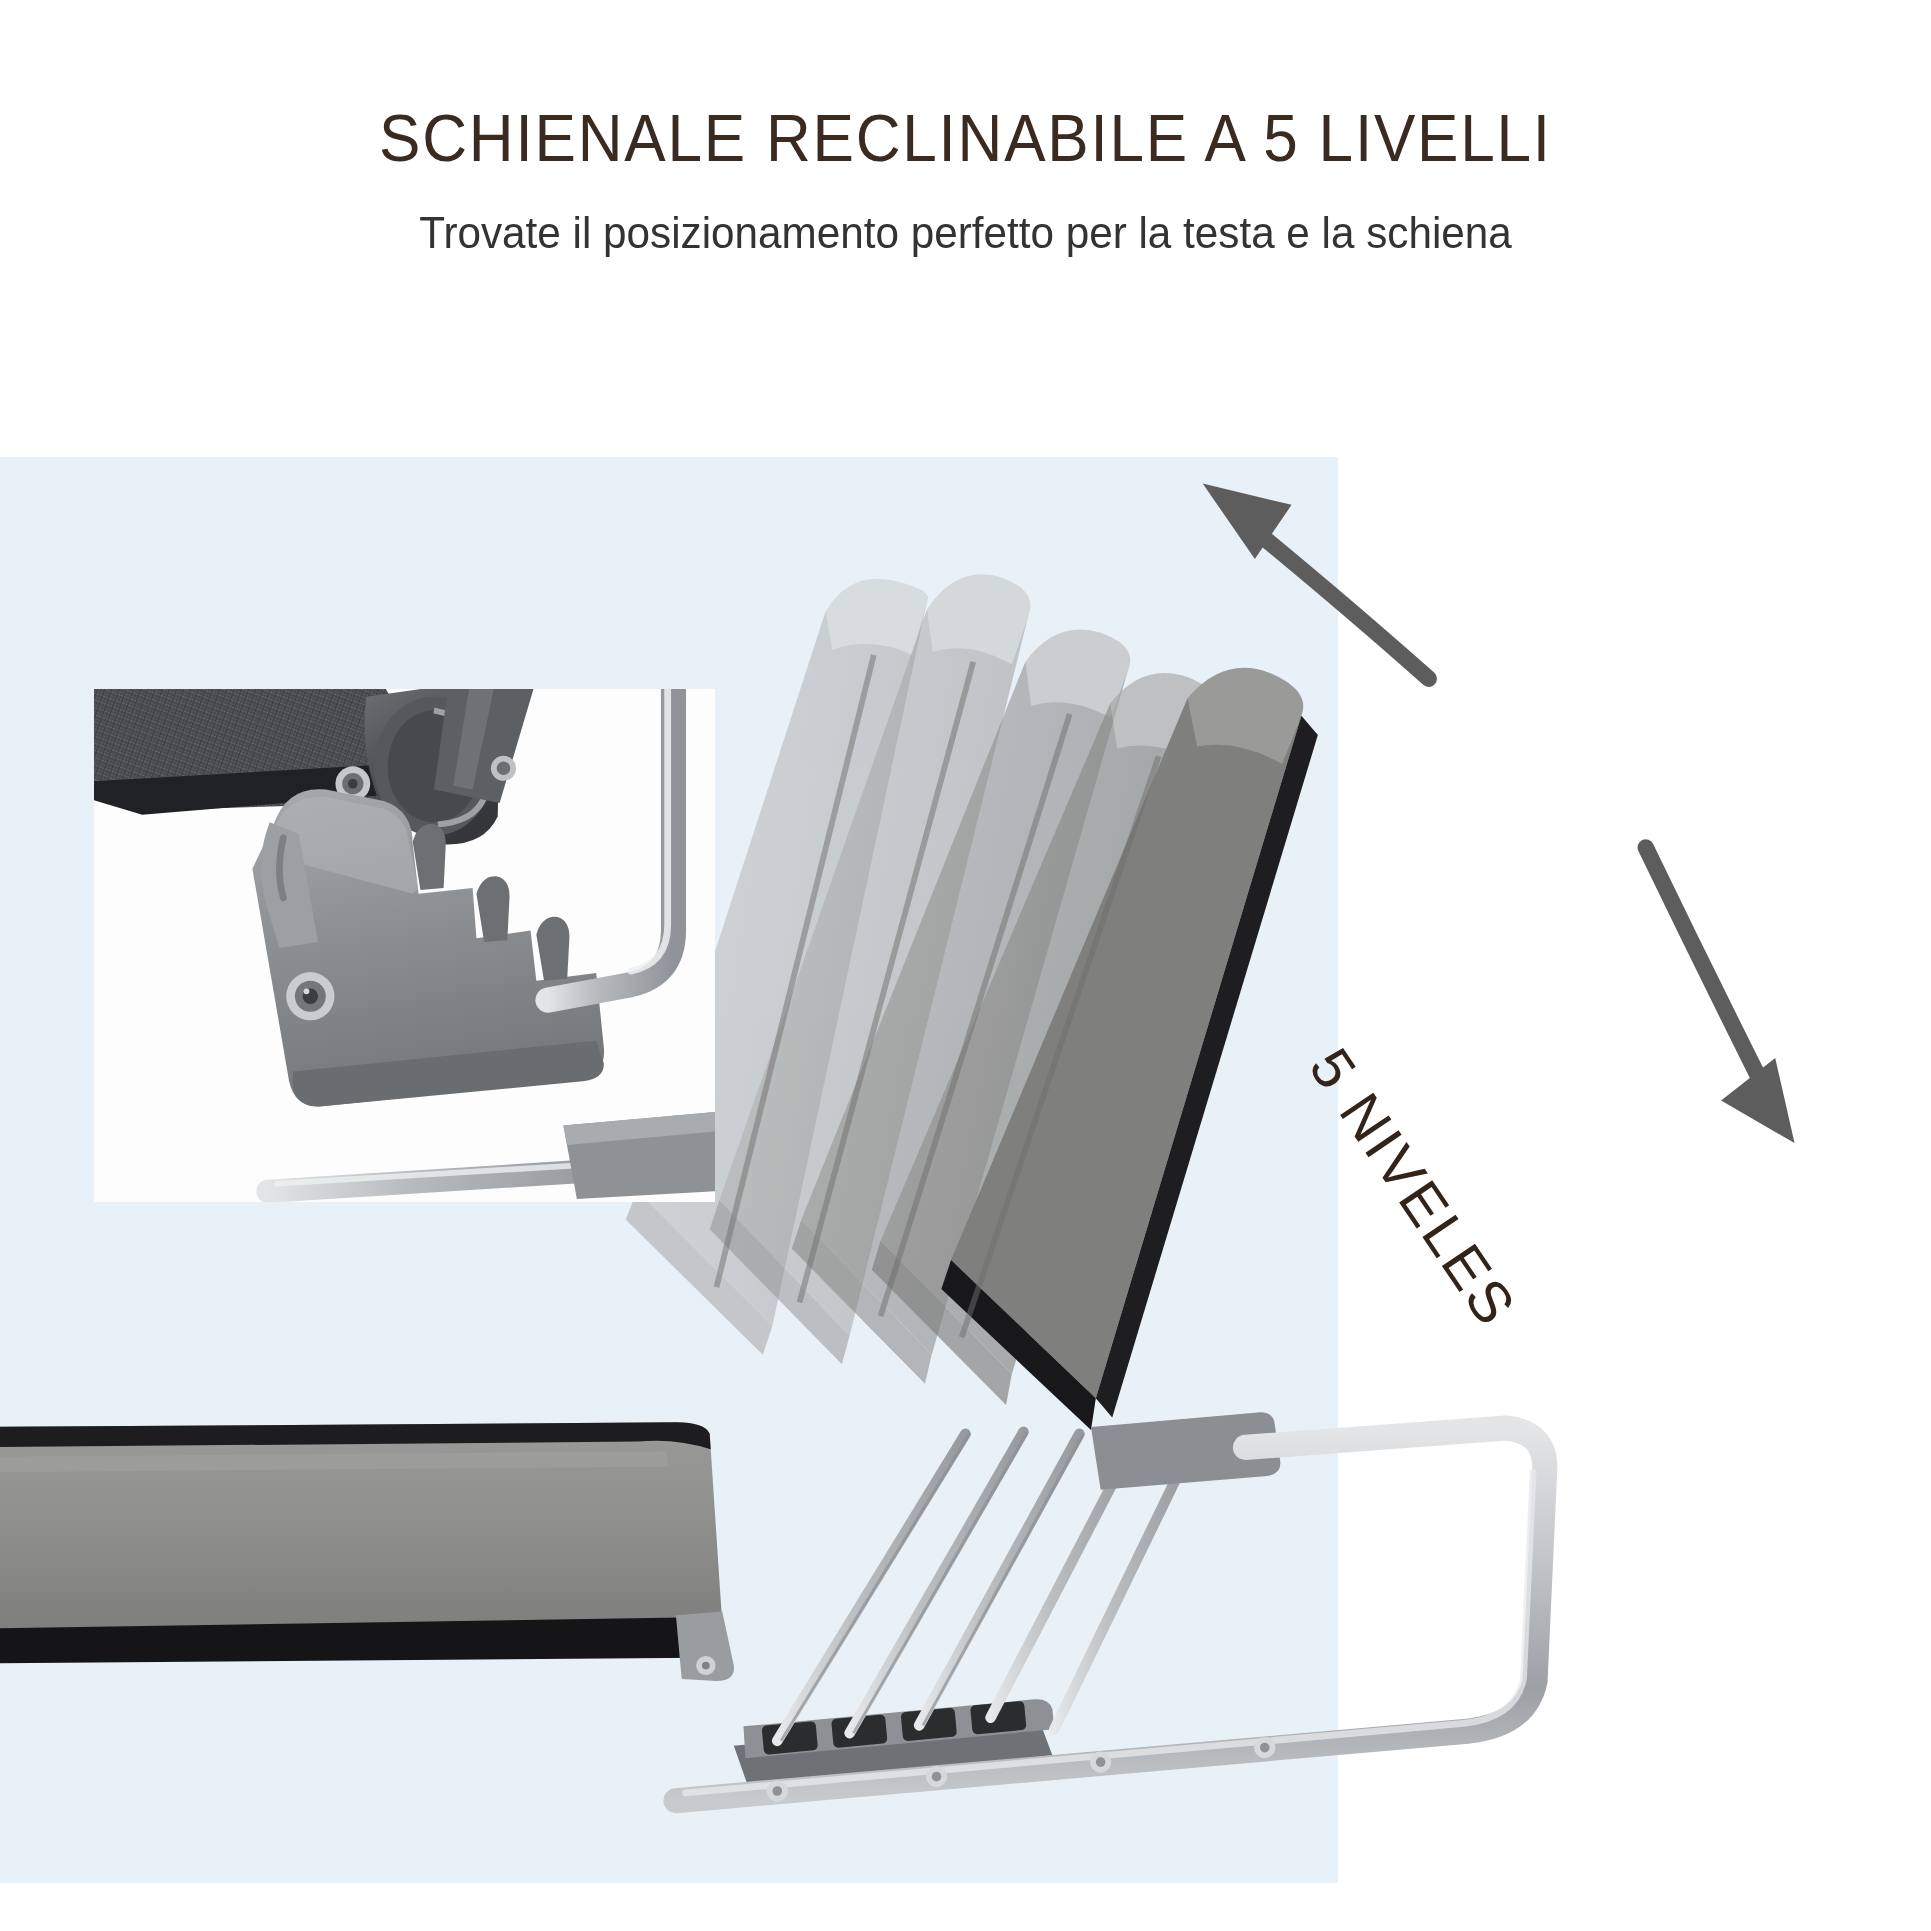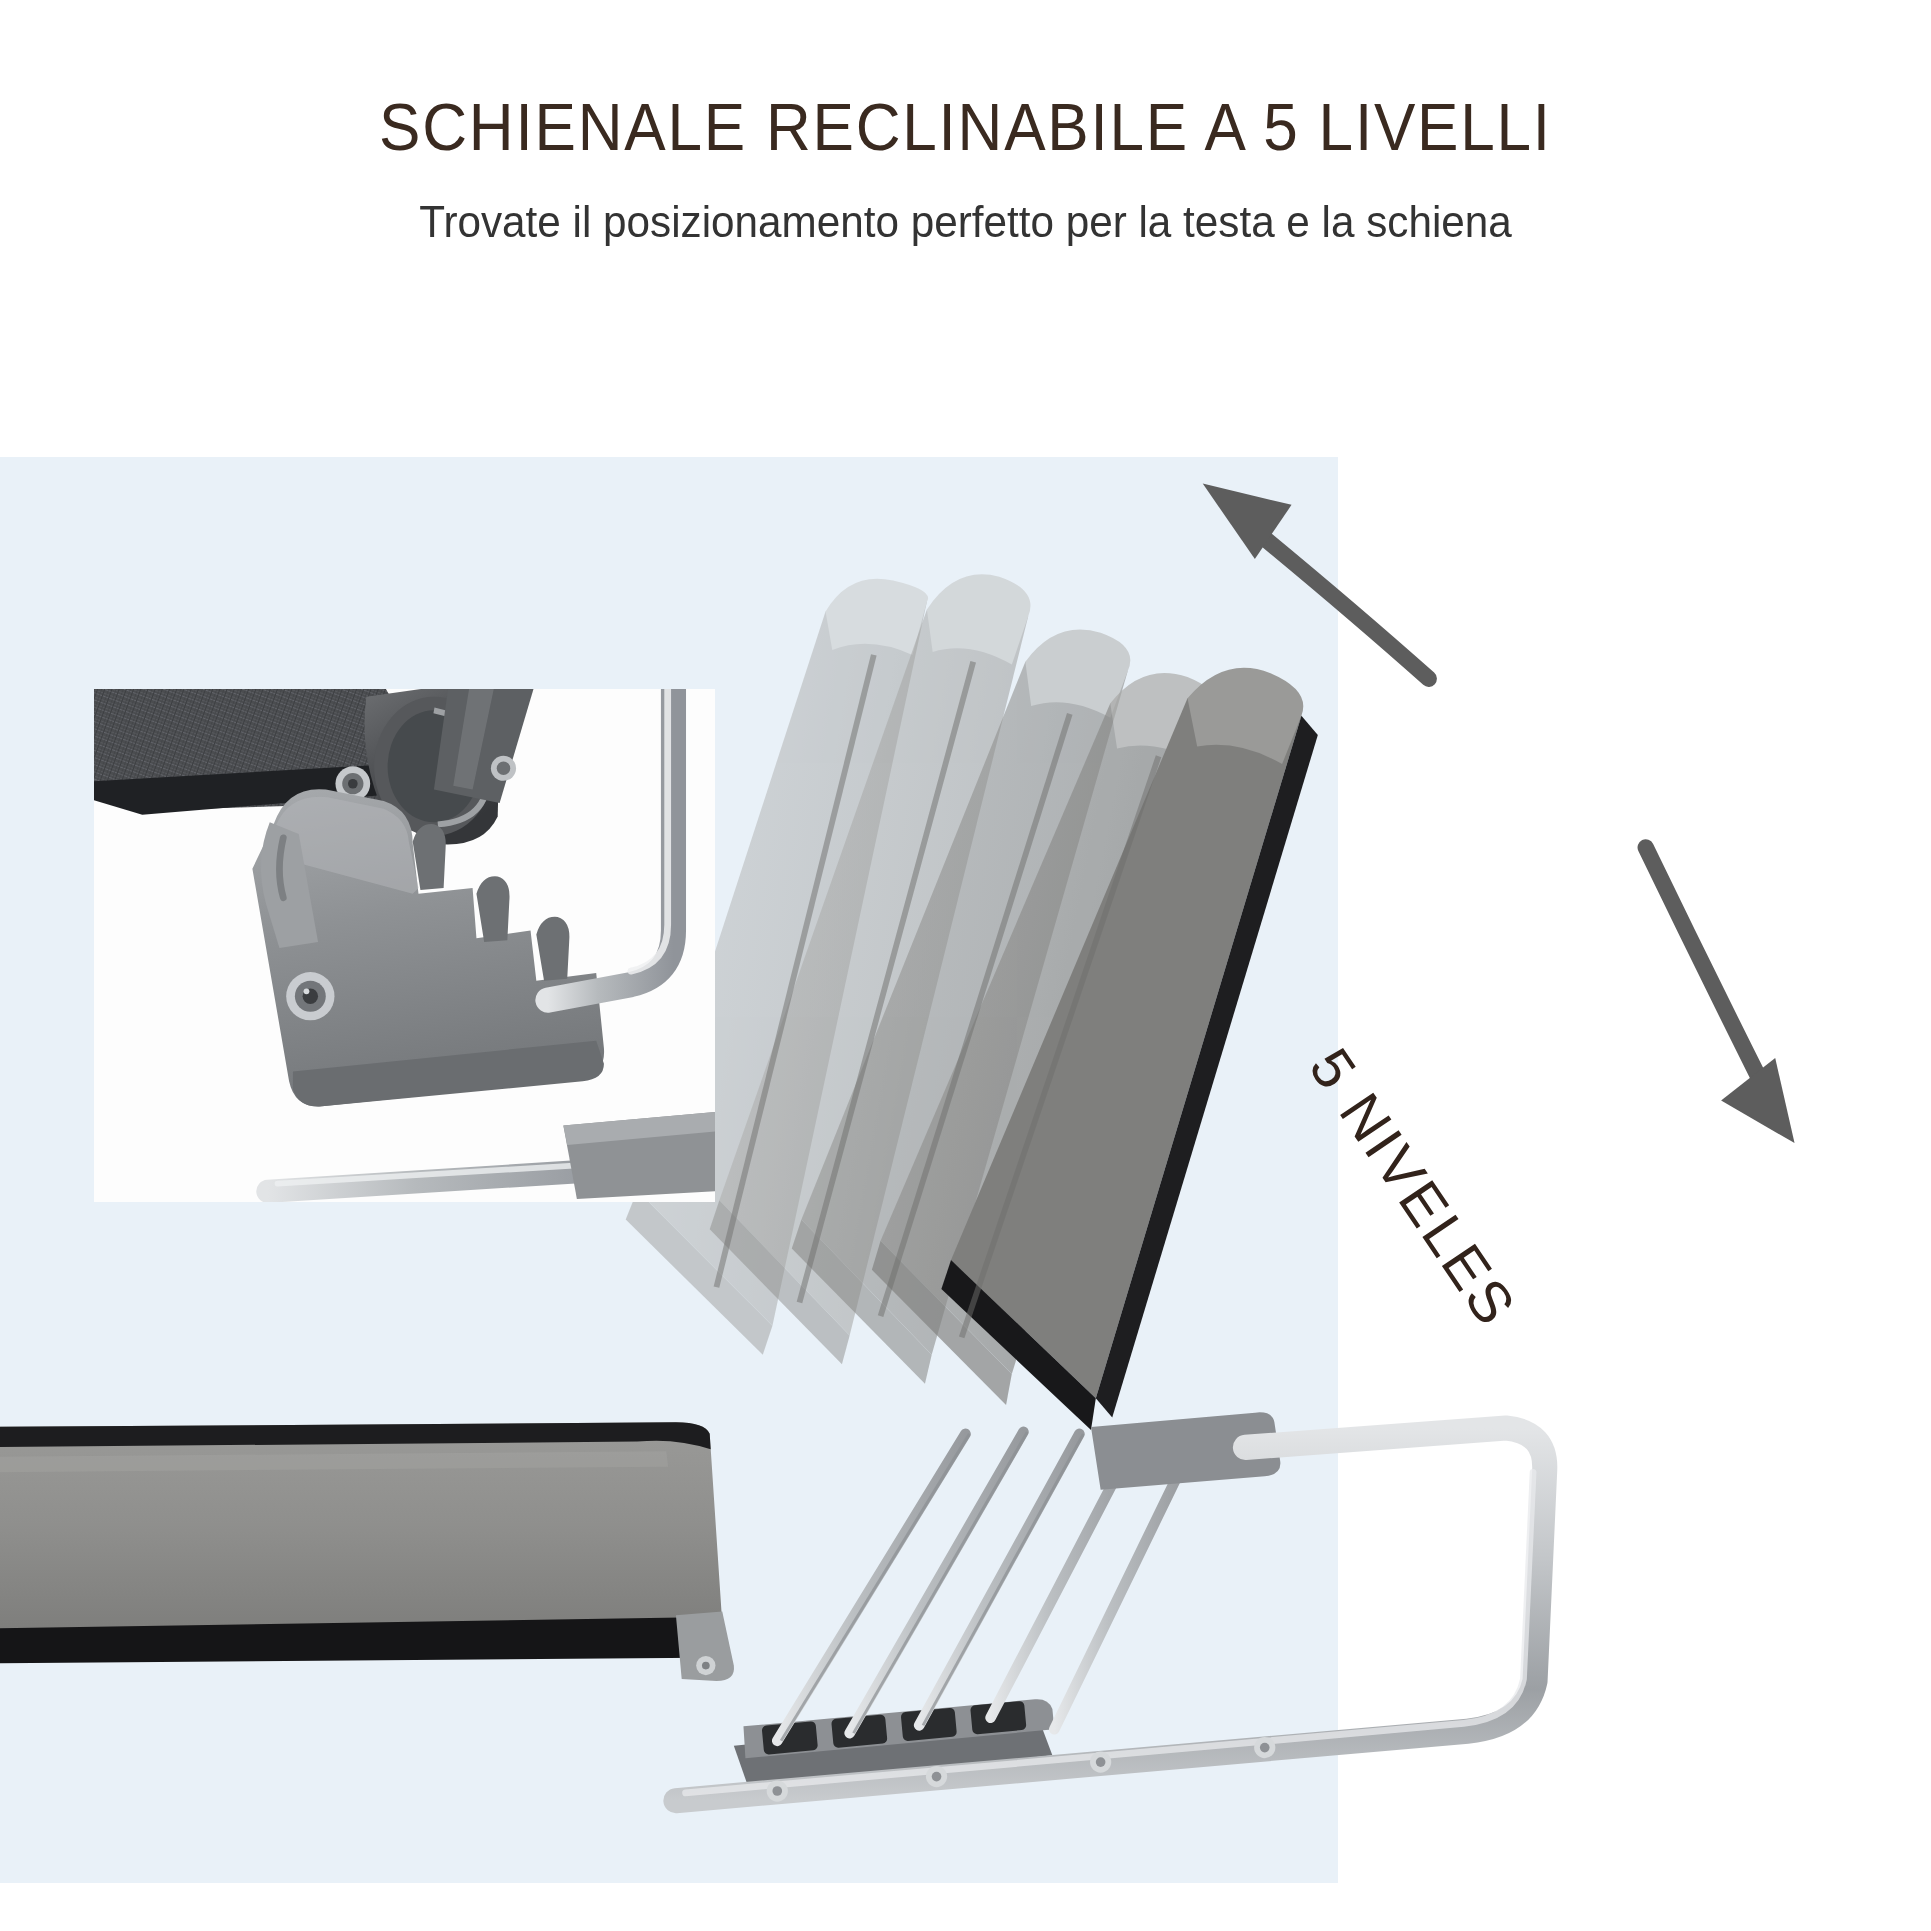--- a/index.html
+++ b/index.html
@@ -5,21 +5,21 @@
   * { box-sizing: border-box; margin: 0; padding: 0; }
   html, body {
     width: 1931px; height: 1931px;
     background: #ffffff;
     font-family: "Liberation Sans", sans-serif;
     overflow: hidden;
   }
   #stage { position: relative; width: 1931px; height: 1931px; background: #fff; }
 
   
-  .hdr { position: absolute; left: 0; top: 0; width: 1931px; text-align: center; }
+  .hdr { position: absolute; left: 0; top: 11px; width: 1931px; text-align: center; }
   .title {
     font-size: 66px; letter-spacing: 1.9px; color: #3a2a20;
     font-weight: 400; line-height: 1.05;
     font-family: "Liberation Sans", sans-serif;
     transform: scaleX(0.94); transform-origin: center;
     margin-top: 93px;
   }
   .subtitle {
     font-size: 44px; color: #333333; font-weight: 400;
     transform: scaleX(0.96); transform-origin: center;

